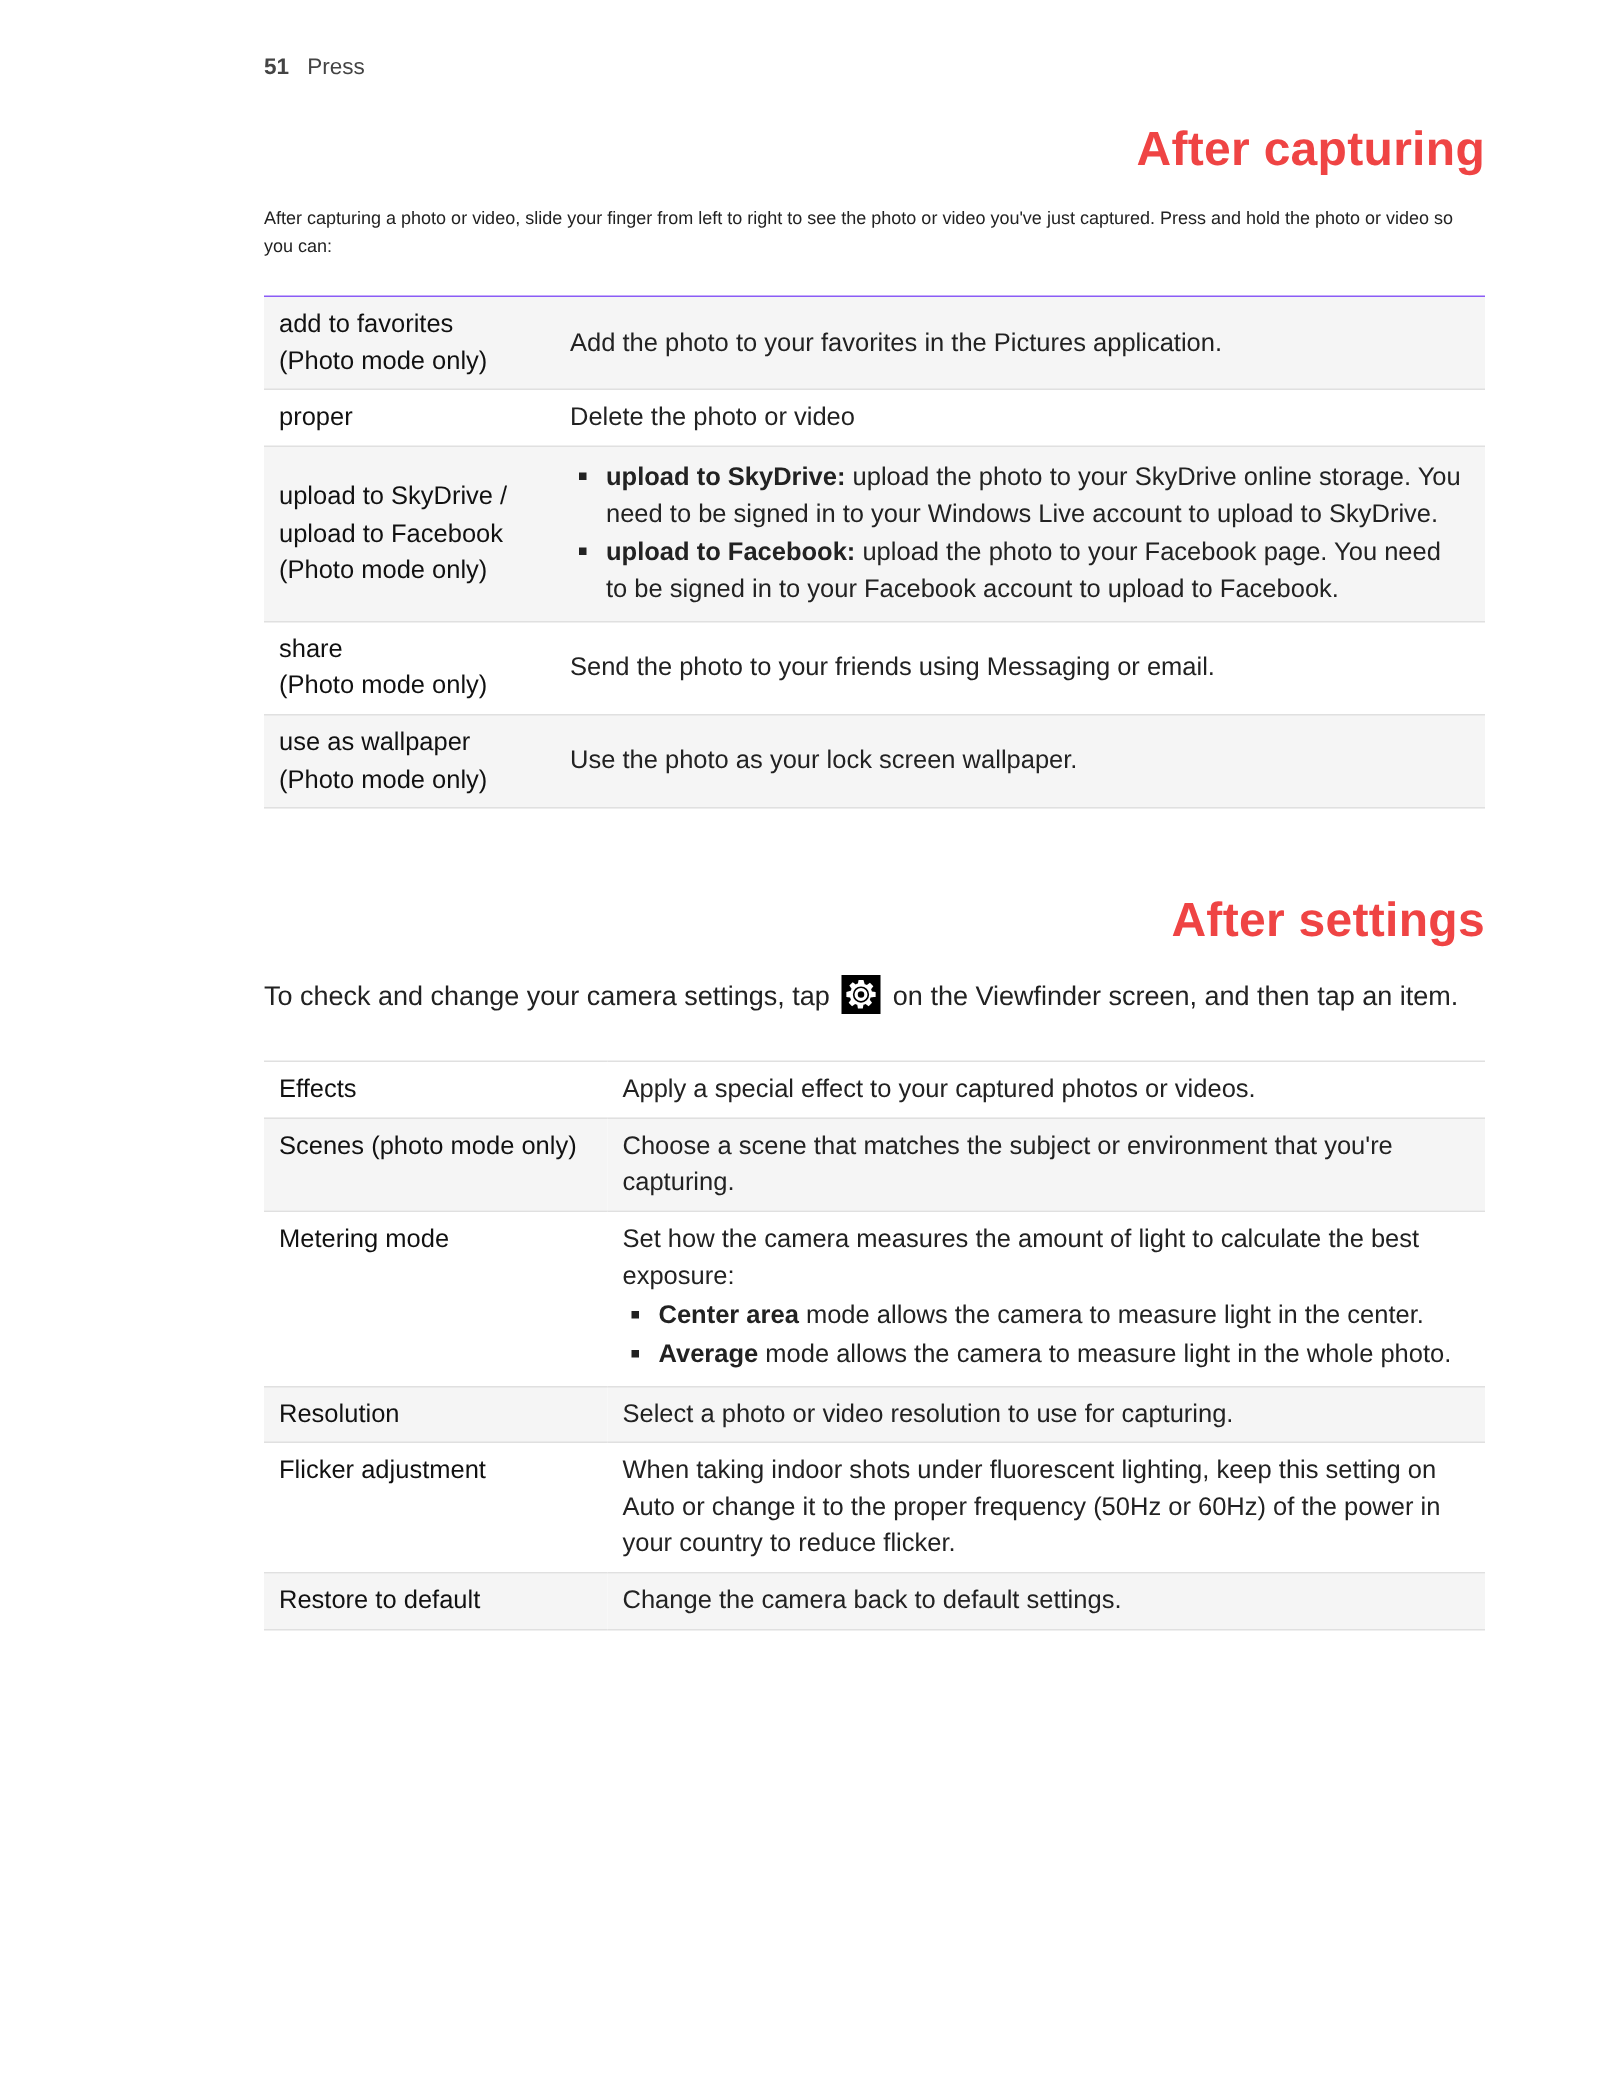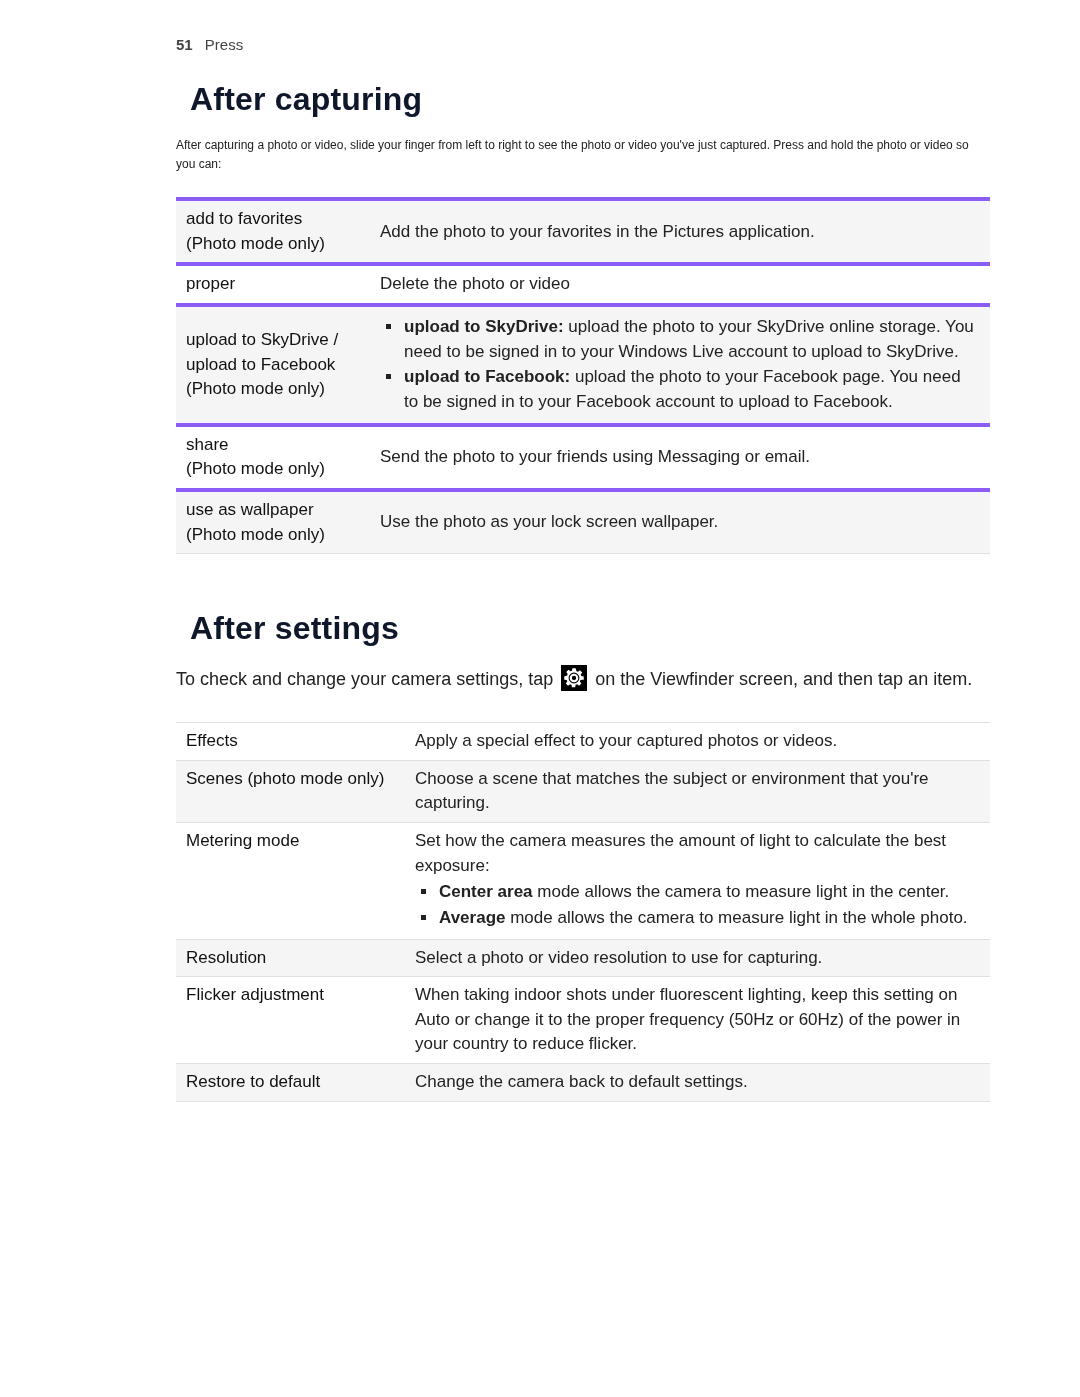--- a/index.html
+++ b/index.html
@@ -16,41 +16,42 @@
     padding: 36px 90px 0 176px;
     position: relative;
   }
   .header-line {
     font-size: 15px;
     color: #444;
     margin-bottom: 28px;
   }
   .header-line .page-no { margin-right: 8px; font-weight: bold; }
   h2.section {
-    color: #0f172a;
+    color: #ef4444;
     font-size: 32px;
     font-weight: 600;
-    margin: 0 0 18px 14px;
+    margin: 0 0 18px 0;
     letter-spacing: 0.2px;
+    text-align: right;
   }
   p.intro {
     font-size: 12px;
     line-height: 1.55;
     color: #222;
     margin: 0 0 24px 0;
   }
   table.feature {
     width: 100%;
     border-collapse: collapse;
     font-size: 17px;
     line-height: 1.45;
     margin-bottom: 56px;
   }
   table.feature tr {
-    border-top: 4px solid #8b5cf6;
+    border-top: 1px solid #8b5cf6;
     border-bottom: 1px solid #e0e0e0;
   }
   table.feature tr:nth-child(odd) { background: #f5f5f5; }
   table.feature td {
     padding: 6px 14px 6px 10px;
     vertical-align: middle;
     color: #222;
   }
   table.feature td.key {
     width: 170px;

